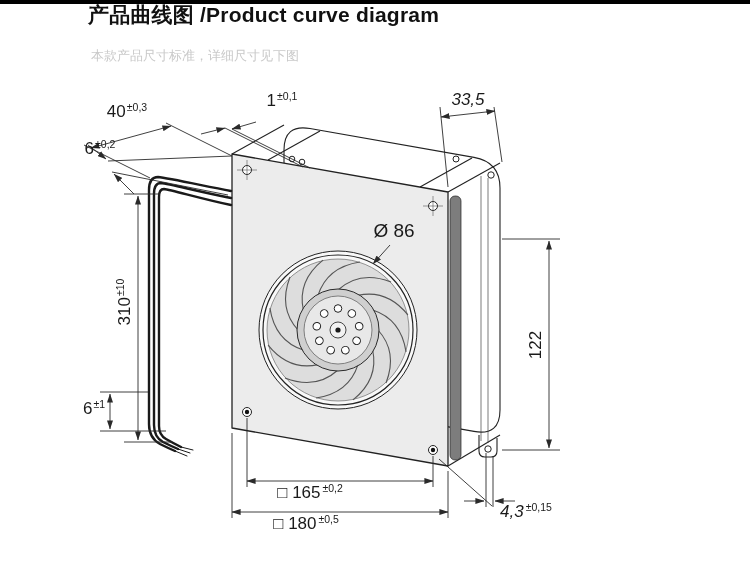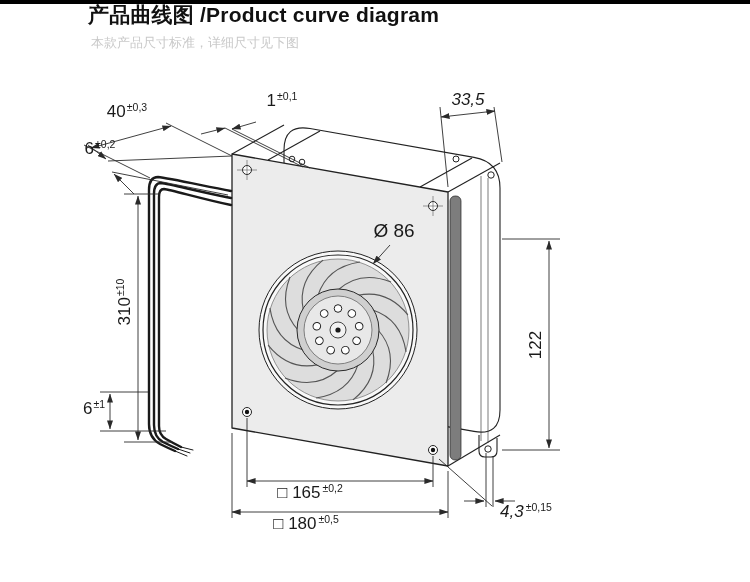--- a/index.html
+++ b/index.html
@@ -7,21 +7,21 @@
     position:relative;width:750px;height:582px;background:#ffffff;
     font-family:"Liberation Sans",sans-serif;overflow:hidden;
     border-top:4px solid #000000;
   }
   #page-title{
     position:absolute;left:88px;top:-3px;
     font-size:21px;font-weight:bold;color:#111;letter-spacing:0.2px;
     white-space:nowrap;
   }
   #page-subtitle{
-    position:absolute;left:91px;top:30px;
+    position:absolute;left:91px;top:43px;
     font-size:13px;color:#c9c9c9;white-space:nowrap;
   }
   svg{position:absolute;left:0;top:0;}
   .ln{stroke:#222;stroke-width:1.1;fill:none;}
   .thin{stroke:#444;stroke-width:0.7;fill:none;}
   .dim{stroke:#2a2a2a;stroke-width:0.9;fill:none;}
   .dimtxt{font-family:"Liberation Sans",sans-serif;font-size:17px;fill:#1a1a1a;}
   .big{font-size:19px;}
   .tol{font-size:10.5px;}
   .it{font-style:italic;}

